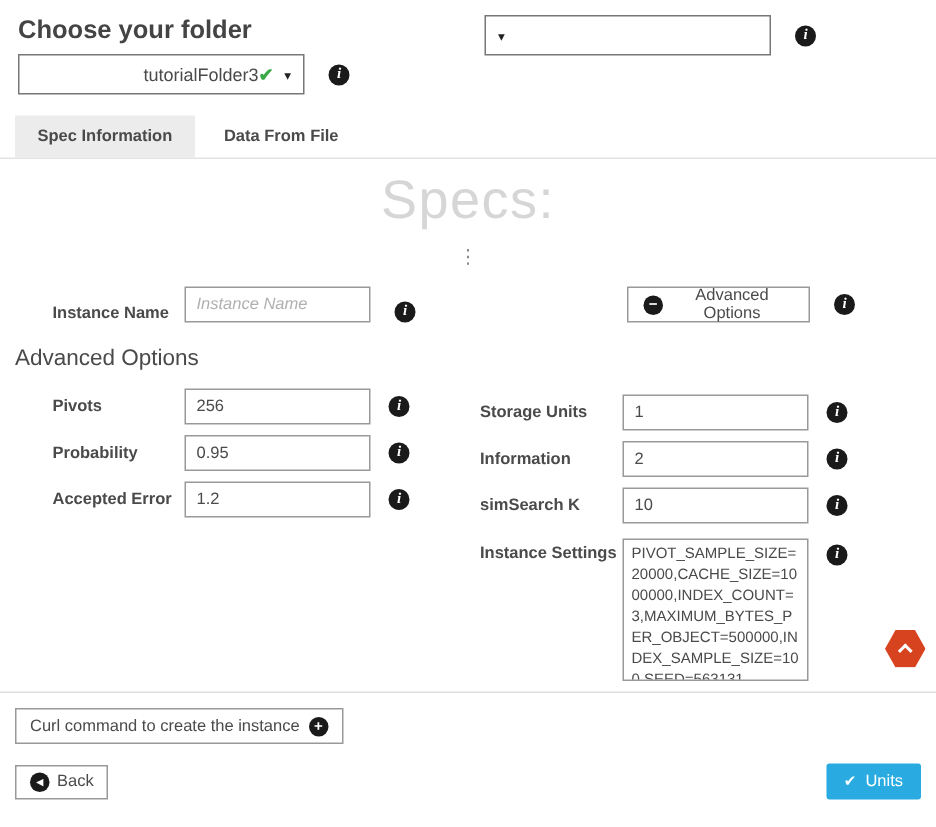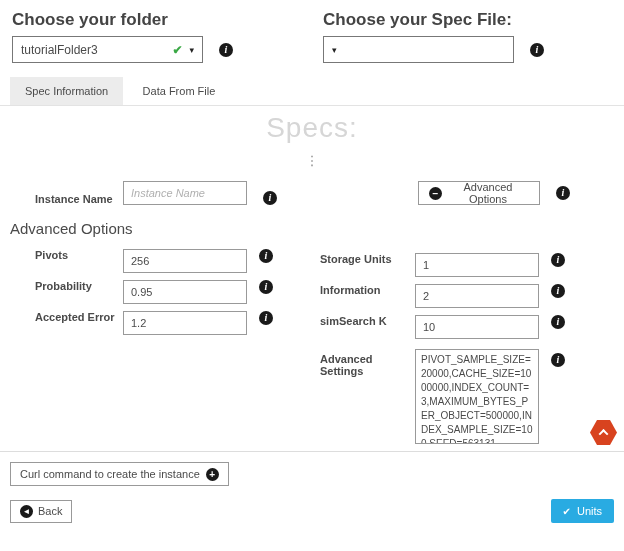--- a/index.html
+++ b/index.html
@@ -13,43 +13,43 @@
   
   .header-row { display: flex; padding: 10px 10px 0 12px; }
   .header-col { width: 50%; }
   .header-col.right { padding-left: 10px; }
   .chooser-label { font-size: 17px; font-weight: bold; color: #444; margin-bottom: 6px; }
   .select-box {
     width: 191px; height: 27px; border: 1px solid #777; background: #fff;
     display: inline-flex; align-items: center; padding: 0 8px; cursor: pointer;
     vertical-align: middle;
   }
-  .select-value { font-size: 12px; color: #4a4a4a; flex: 1 1 auto; overflow: hidden; white-space: nowrap; }
+  .select-value { font-size: 12px; color: #4a4a4a; flex: 1 1 auto; overflow: hidden; white-space: nowrap; text-align: right; }
   .check-green { color: #3aa845; font-size: 12px; font-weight: bold; margin-right: 7px; }
   .caret { color: #222; font-size: 9px; }
   .info-icon {
     display: inline-block; width: 14px; height: 14px; border-radius: 50%;
     background: #1a1a1a; color: #fff; font-size: 10px; font-weight: bold;
     font-family: "Liberation Serif", serif; font-style: italic;
     text-align: center; line-height: 14px; margin-left: 16px; vertical-align: middle;
     cursor: pointer; flex: 0 0 auto;
   }
 
   
   .tabs { margin-top: 14px; border-bottom: 1px solid #e3e3e3; padding-left: 10px; }
   .tab {
-    display: inline-block; padding: 8px 15px; font-size: 11px; font-weight: normal;
+    display: inline-block; padding: 8px 15px; font-size: 11px; font-weight: bold;
     color: #4a4a4a; cursor: pointer;
   }
   .tab.active { background: #ececec; }
 
   
   .specs-area { text-align: center; margin-top: 6px; }
   .specs-title {
-    font-size: 28px; color: #d6d6d6; font-weight: normal; letter-spacing: 1px;
+    font-size: 36px; color: #d6d6d6; font-weight: normal; letter-spacing: 1px;
     font-family: "Liberation Sans", sans-serif;
   }
   .loading-dots { margin-top: 10px; color: #8a8a8a; font-size: 13px; line-height: 13px; }
 
   
   .section-title { font-size: 15px; color: #4a4a4a; margin: 15px 0 0 10px; }
 
   
   .form-row { position: relative; display: flex; align-items: flex-end; margin: 14px 0 0 35px; }
   .field-label { font-size: 11px; font-weight: bold; color: #4a4a4a; width: 88px; flex: 0 0 auto; }
@@ -71,21 +71,21 @@
     font-size: 10px; font-weight: bold; flex: 0 0 auto;
   }
   .circle-icon.small-glyph { font-size: 8px; }
   .adv-toggle-btn { width: 122px; justify-content: center; }
   .adv-toggle-btn .circle-icon { margin-right: 5px; }
 
   
   .adv-grid { position: relative; margin: 12px 0 0 0; height: 186px; }
   .adv-col-left { position: absolute; left: 35px; top: 0; }
   .adv-col-right { position: absolute; left: 320px; top: 4px; }
-  .grid-row { display: flex; align-items: flex-start; margin-bottom: 7px; height: 24px; }
+  .grid-row { display: flex; align-items: center; margin-bottom: 7px; height: 24px; }
   .grid-row .field-label { width: 88px; }
   .adv-col-right .field-label { width: 95px; }
   .grid-row .info-icon { margin-left: 12px; }
   .settings-row { display: flex; align-items: flex-start; margin-top: 10px; }
   .settings-row .field-label { padding-top: 4px; }
   .settings-textarea {
     width: 124px; height: 95px; border: 1px solid #999; padding: 3px 5px;
     font-size: 10px; line-height: 1.4; color: #4a4a4a; resize: none;
     font-family: "Liberation Sans", sans-serif; overflow: hidden; word-break: break-all;
   }
@@ -126,21 +126,20 @@
   <div class="header-row">
     <div class="header-col">
       <div class="chooser-label">Choose your folder</div>
       <div class="select-box">
         <span class="select-value">tutorialFolder3</span>
         <span class="check-green">✔</span>
         <span class="caret">▾</span>
       </div><span class="info-icon">i</span>
     </div>
     <div class="header-col right">
-      <div class="chooser-label">Choose your Spec File:</div>
       <div class="select-box">
         <span class="caret">▾</span>
       </div><span class="info-icon">i</span>
     </div>
   </div>
 
   <div class="tabs">
     <span class="tab active">Spec Information</span>
     <span class="tab">Data From File</span>
   </div>
@@ -195,21 +194,21 @@
         <span class="field-label">Information</span>
         <input class="text-input" type="text" value="2" style="">
         <span class="info-icon">i</span>
       </div>
       <div class="grid-row">
         <span class="field-label">simSearch K</span>
         <input class="text-input" type="text" value="10" style="">
         <span class="info-icon">i</span>
       </div>
       <div class="settings-row">
-        <span class="field-label">Advanced Settings</span>
+        <span class="field-label">Instance Settings</span>
         <textarea class="settings-textarea" style="">PIVOT_SAMPLE_SIZE=20000,CACHE_SIZE=1000000,INDEX_COUNT=3,MAXIMUM_BYTES_PER_OBJECT=500000,INDEX_SAMPLE_SIZE=100,SEED=563131</textarea>
         <span class="info-icon">i</span>
       </div>
     </div>
   </div>
 
   <div class="divider"></div>
 
   <div class="curl-row">
     <button class="outline-btn curl-btn">

